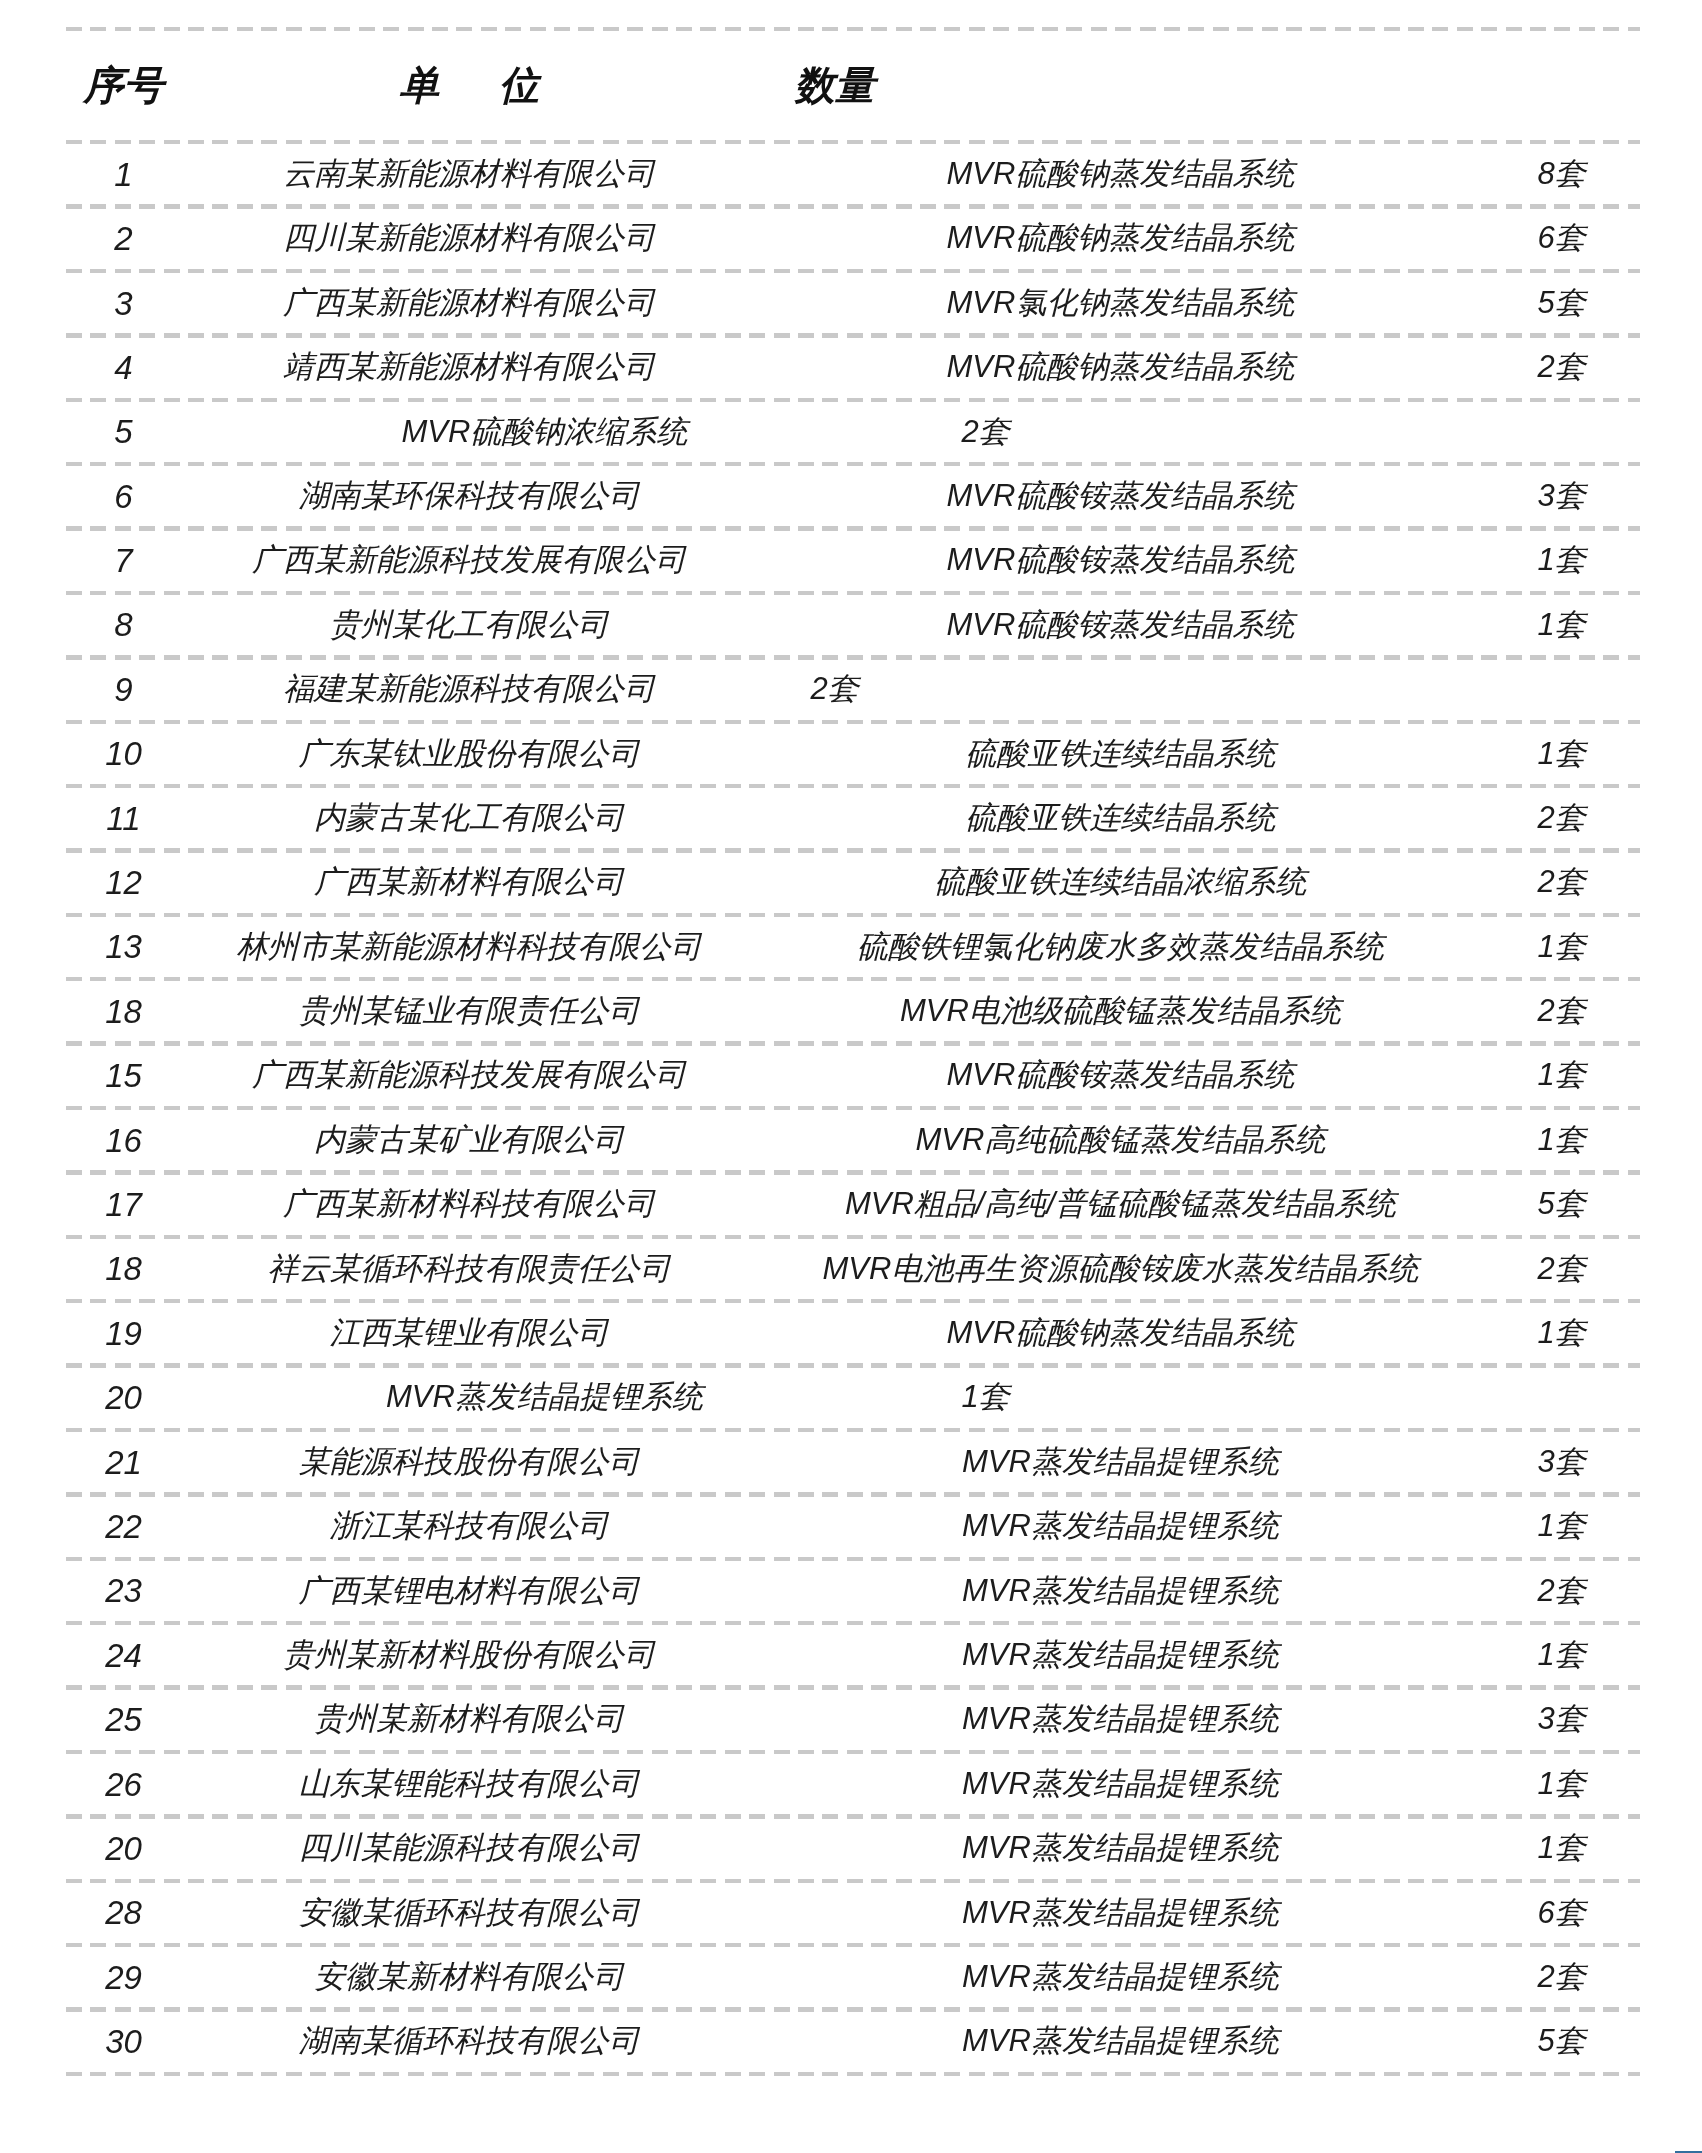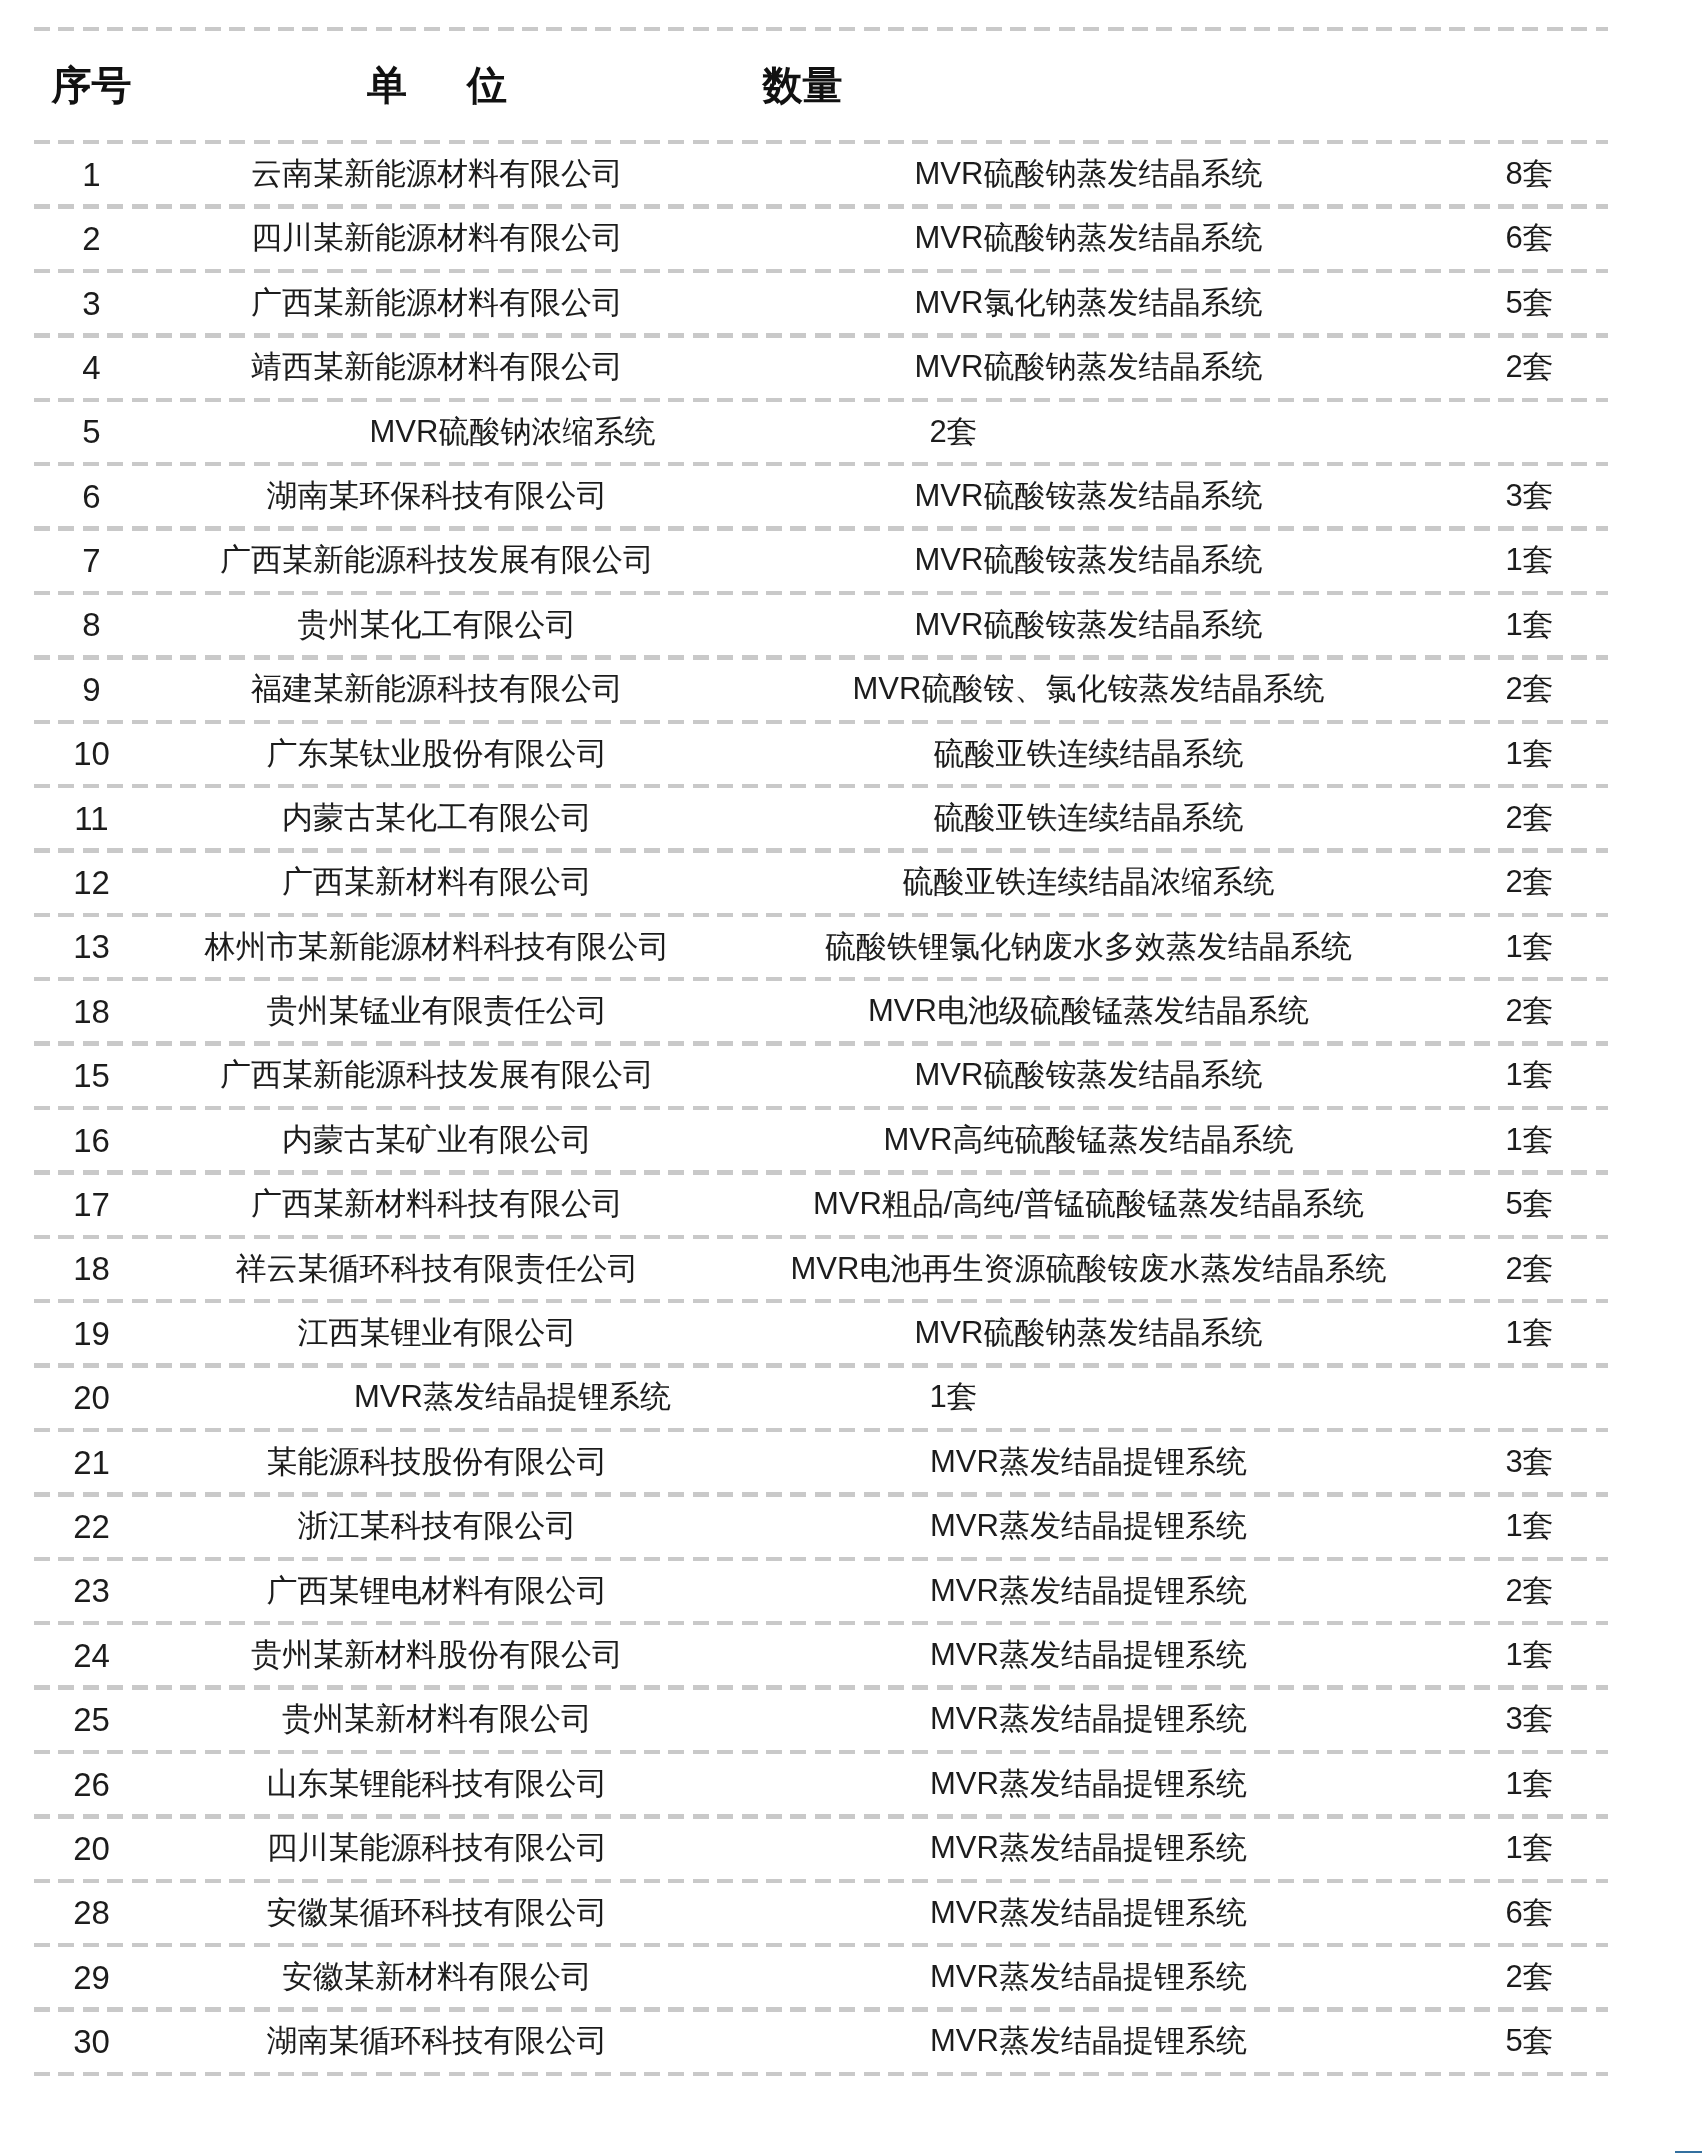--- a/index.html
+++ b/index.html
@@ -7,23 +7,24 @@
   body {
     width: 1702px;
     height: 2154px;
     position: relative;
     overflow: hidden;
     font-family: "Liberation Sans", "DejaVu Sans", sans-serif;
     color: #1c1c1c;
   }
   .table {
     position: absolute;
-    left: 34px;
+    left: 66px;
     top: 26.6px;
     width: 1574px;
+    font-style: italic;
   }
   
   .sep {
     height: 4.4px;
     width: 100%;
     background: repeating-linear-gradient(to right, #c9c9c9 0px, #c9c9c9 16px, transparent 16px, transparent 24.4px);
   }
   .row {
     display: flex;
     align-items: center;
@@ -133,21 +134,20 @@
     <div class="cell col-index">8</div>
     <div class="cell col-unit">贵州某化工有限公司</div>
     <div class="cell col-project">MVR硫酸铵蒸发结晶系统</div>
     <div class="cell col-qty">1套</div>
   </div>
   <div class="sep" style="background: repeating-linear-gradient(to right, rgb(201, 201, 201) 0px, rgb(201, 201, 201) 16px, transparent 16px, transparent 24.4px);"></div>
 
   <div class="row body-row">
     <div class="cell col-index">9</div>
     <div class="cell col-unit">福建某新能源科技有限公司</div>
-    <div class="cell col-project">MVR硫酸铵、氯化铵蒸发结晶系统</div>
     <div class="cell col-qty">2套</div>
   </div>
   <div class="sep" style="background: repeating-linear-gradient(to right, rgb(201, 201, 201) 0px, rgb(201, 201, 201) 16px, transparent 16px, transparent 24.4px);"></div>
 
   <div class="row body-row">
     <div class="cell col-index">10</div>
     <div class="cell col-unit">广东某钛业股份有限公司</div>
     <div class="cell col-project">硫酸亚铁连续结晶系统</div>
     <div class="cell col-qty">1套</div>
   </div>

